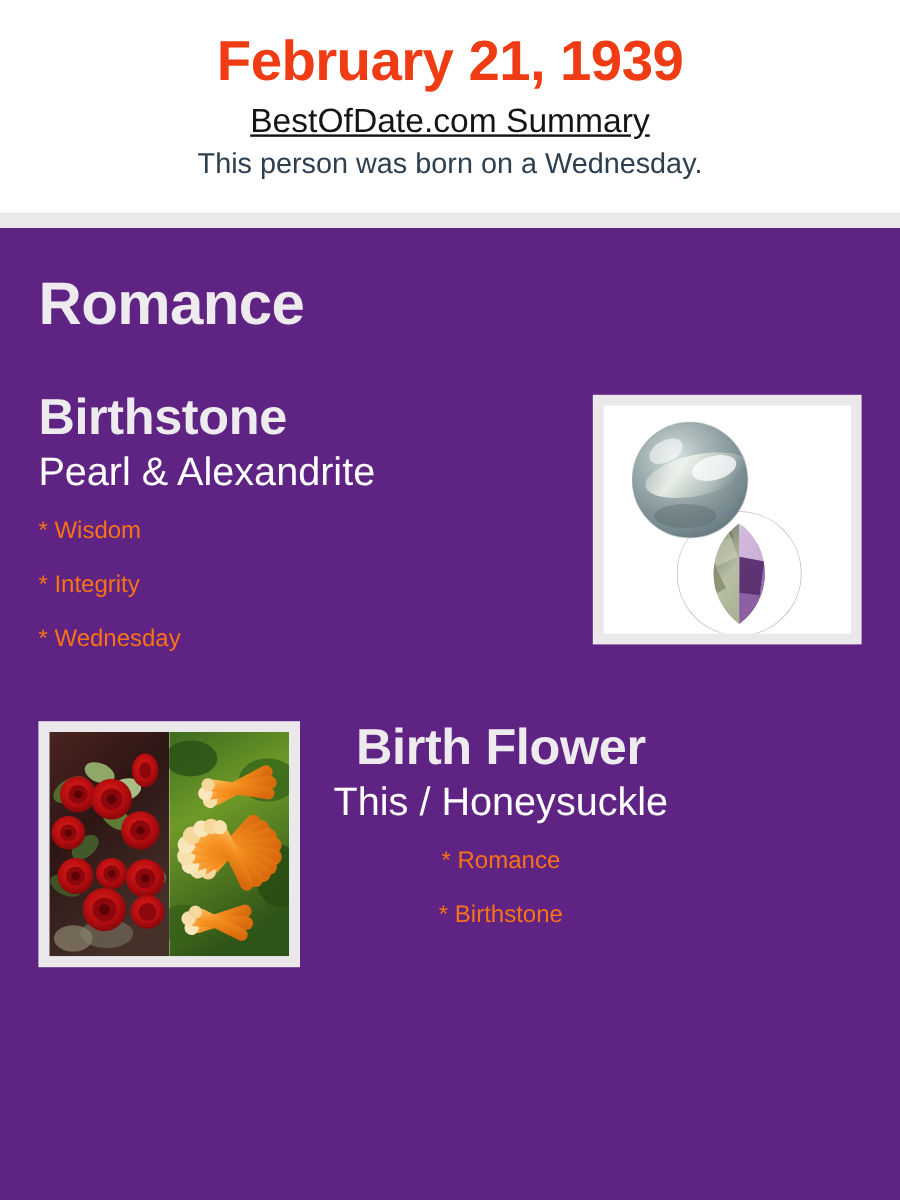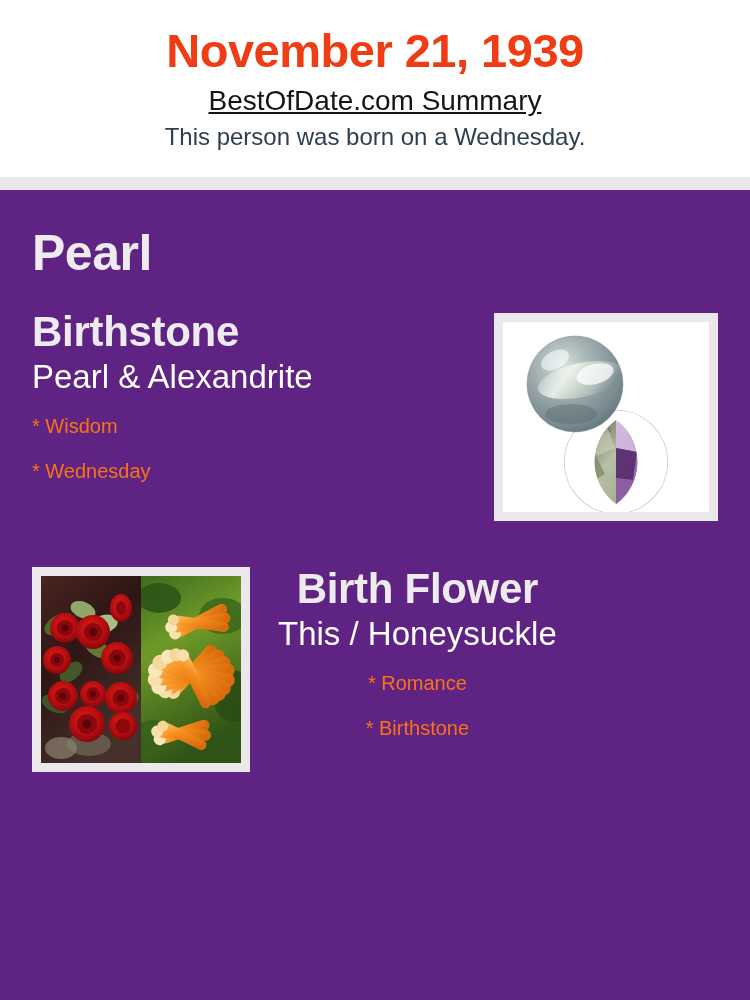--- a/index.html
+++ b/index.html
@@ -82,21 +82,21 @@
     max-width: 620px;
     margin-top: 2px;
   }
 
   
   .section {
     display: flex;
     align-items: flex-start;
   }
   .section-birthstone {
-    margin-top: 22px;
+    margin-top: 38px;
     justify-content: flex-end;
   }
   .section-birthflower {
     margin-top: 42px;
   }
   .section-birthflower .sec-text {
     text-align: center;
     margin-left: 28px;
   }
   .section-birthstone .sec-text {
@@ -156,39 +156,40 @@
   
   .gem-canvas { width: 100%; height: 100%; display: block; }
 
   
   .flower-canvas { width: 100%; height: 100%; display: block; }
 </style>
 </head>
 <body>
 
 <div class="header">
-  <div class="header-date">November 21, 1939</div>
+  <div class="header-date">February 21, 1939</div>
   <div class="header-subtitle">BestOfDate.com Summary</div>
   <div class="header-note">This person was born on a Wednesday.</div>
 </div>
 
 <div class="divider-band"></div>
 
 <div class="body-panel">
 
   <div class="zodiac-block">
-    <div class="zodiac-title">Pearl</div>
+    <div class="zodiac-title">Romance</div>
   </div>
 
   <div class="section section-birthstone">
     <div class="sec-text">
       <div class="sec-heading">Birthstone</div>
       <div class="sec-sub">Pearl &amp; Alexandrite</div>
       <div class="sec-list">
         <div class="sec-list-item">* Wisdom</div>
+        <div class="sec-list-item">* Integrity</div>
         <div class="sec-list-item">* Wednesday</div>
       </div>
     </div>
 
     <div class="photo-frame frame-birthstone">
       <div class="photo-inner">
         <svg class="gem-canvas" viewBox="0 0 206 190" preserveAspectRatio="xMidYMid meet">
           <defs>
             <radialGradient id="pearlG" cx="38%" cy="30%" r="78%">
               <stop offset="0%" stop-color="#d9e4e2"></stop>

